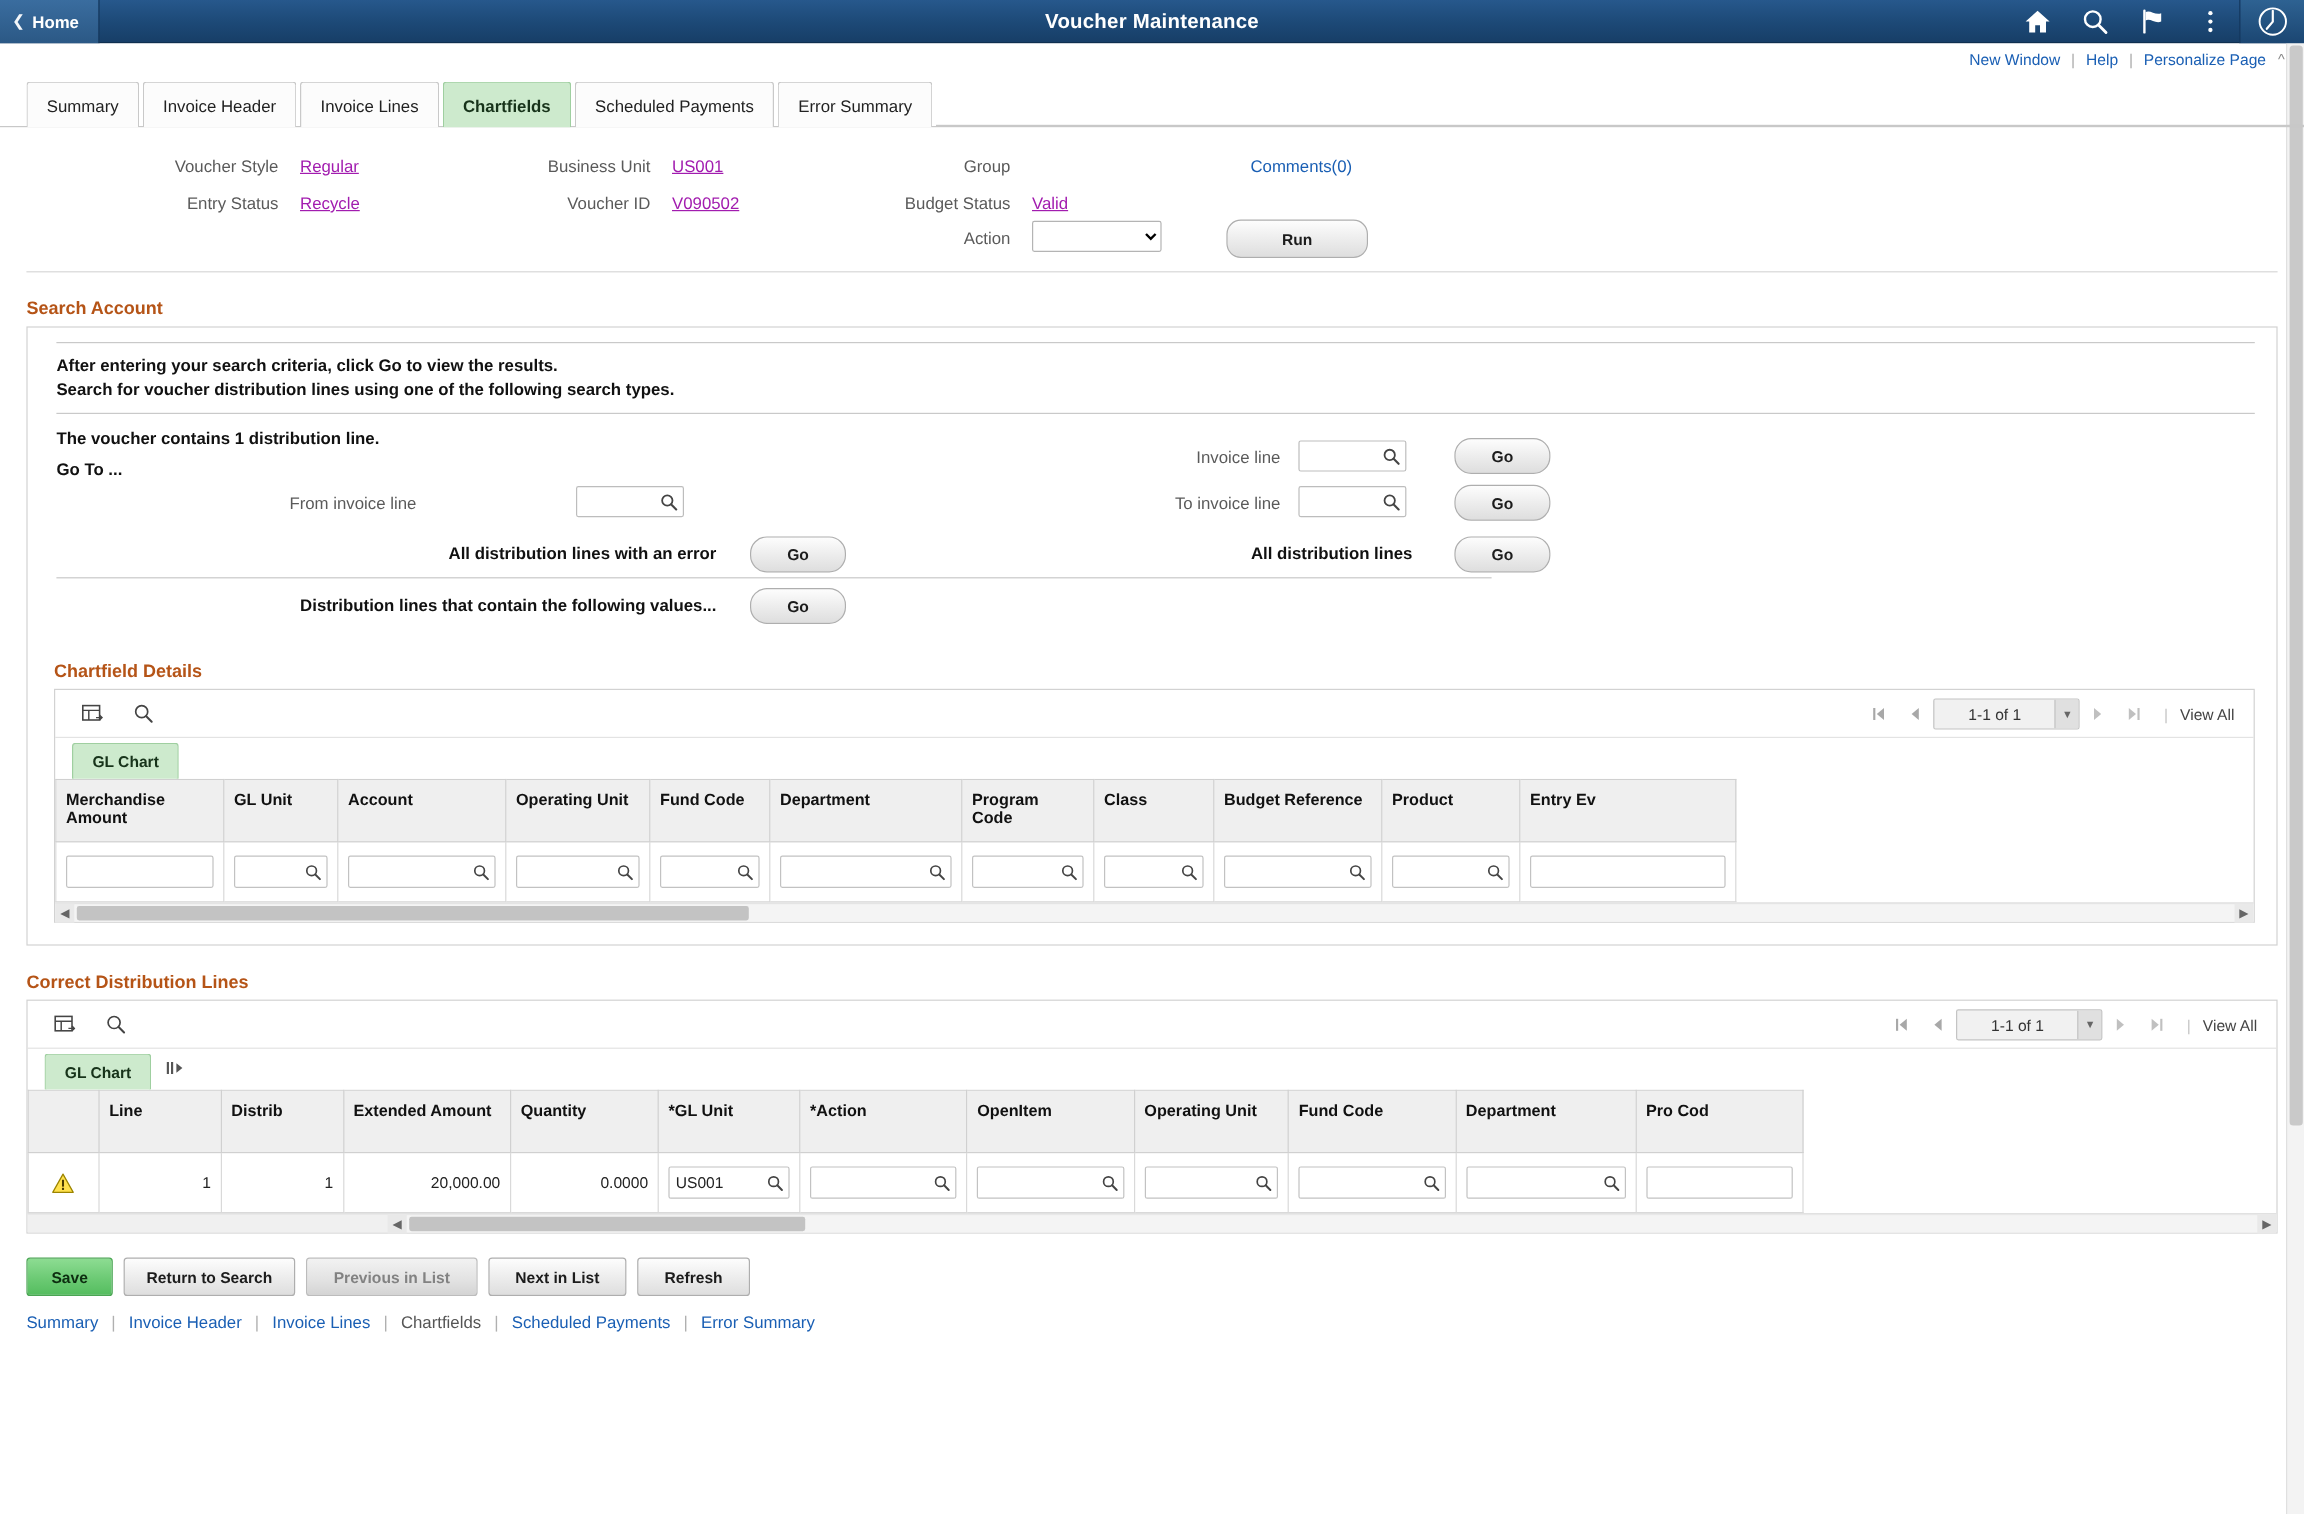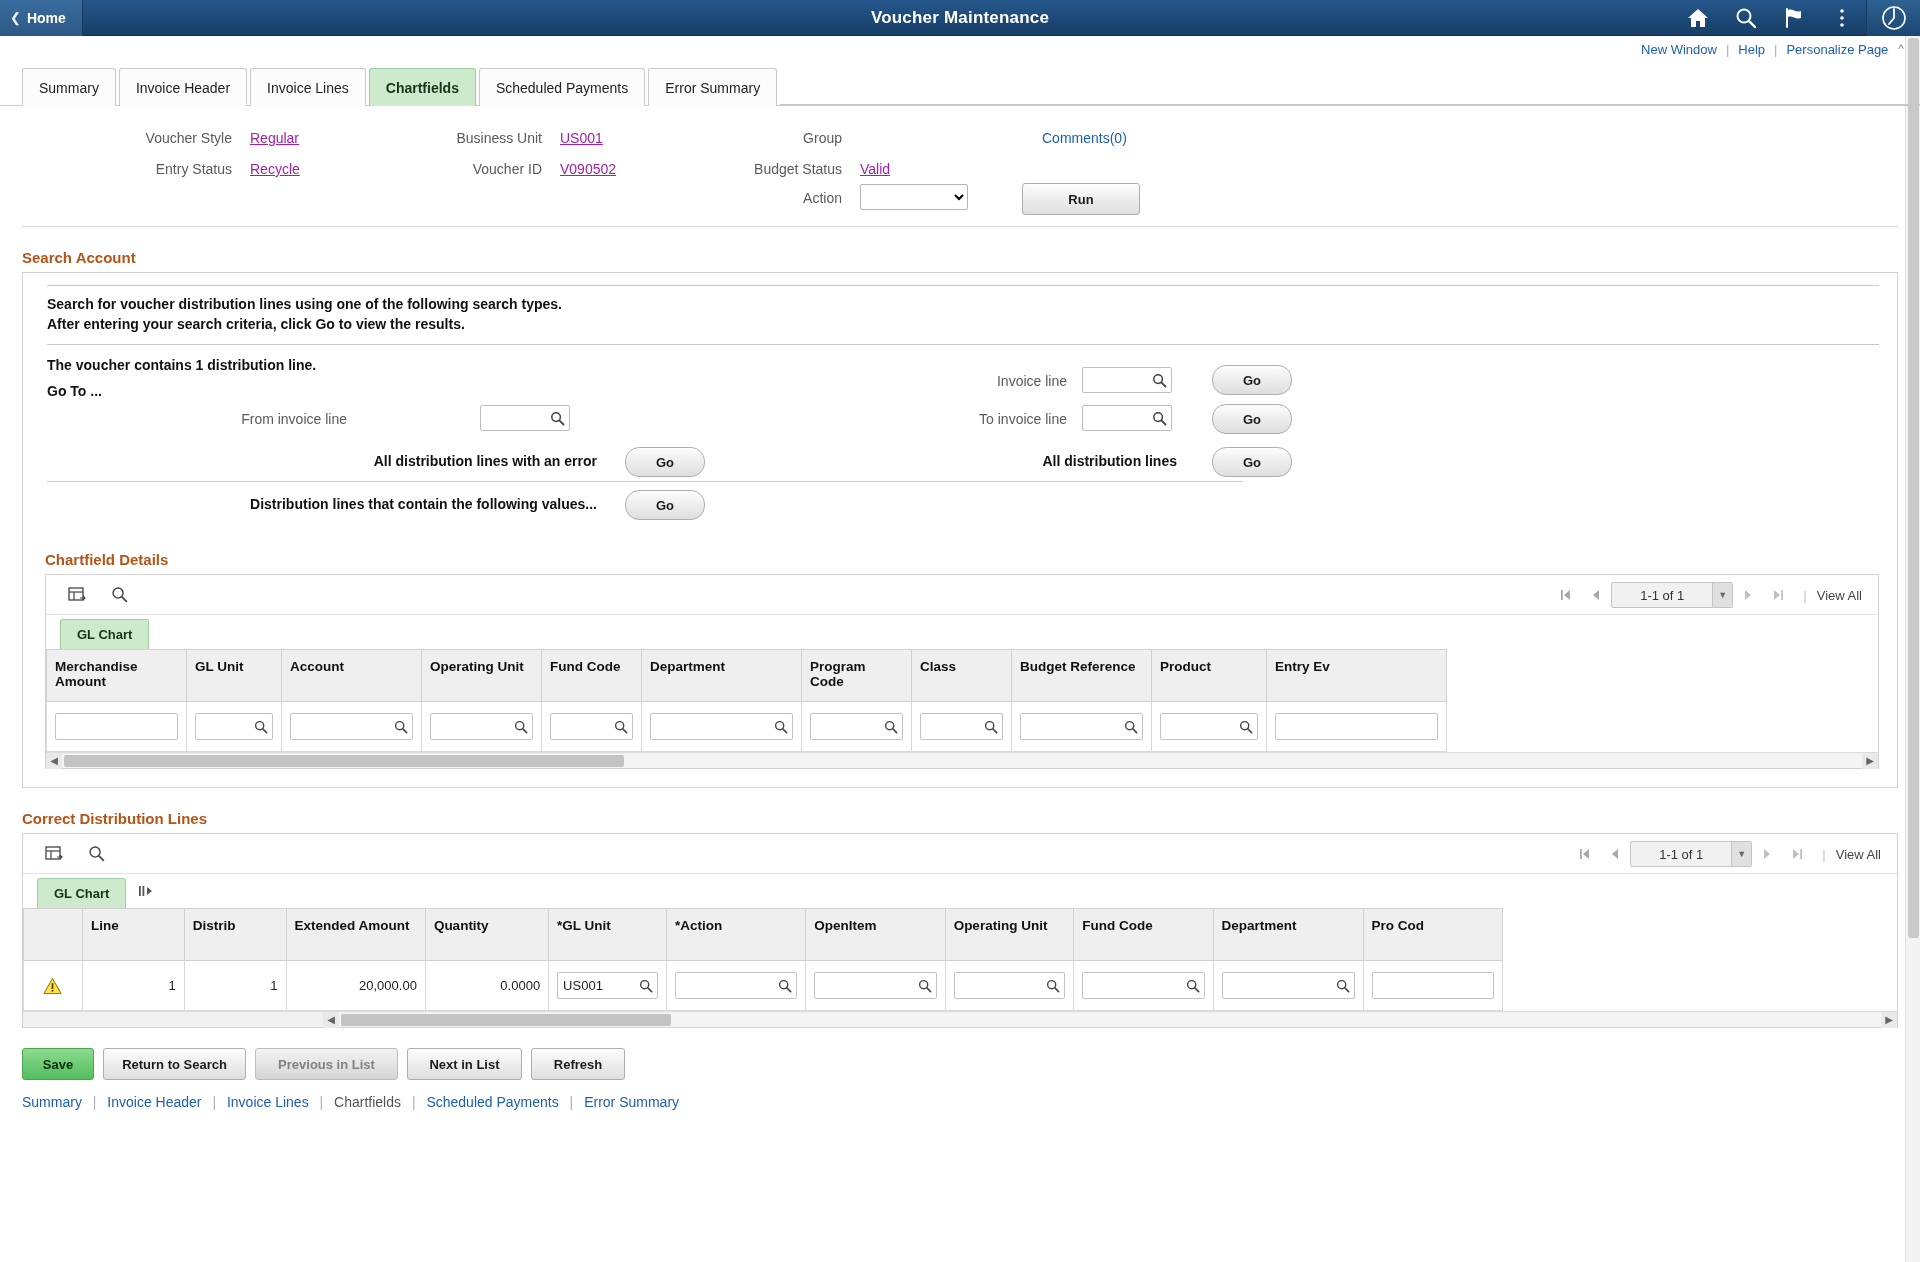--- a/index.html
+++ b/index.html
@@ -349,34 +349,34 @@
       <div class="fld-value" style="left:838px; top:8px;"></div>
 
       <div class="fld-label" style="left:640px; top:39px; width:180px;">Budget Status</div>
       <div class="fld-value" style="left:838px; top:39px;">Valid</div>
 
       <div class="fld-label" style="left:640px; top:68px; width:180px;">Action</div>
       <select class="action-select" style="left:838px; top:62px;">
         <option></option>
       </select>
 
-      <button class="btn btn-run" style="left:1000px; top:61px;">Run</button>
+      <button class="btn btn-run" style="left:1000px; top:61px;border-radius:12px;">Run</button>
 
       <a class="comments-link" style="left:1020px; top:8px;">Comments(0)</a>
     </div>
   </div>
   <div class="hdr-rule"></div>
 
   <div class="sec-title">Search Account</div>
   <div class="panel">
     <div class="panel-inner">
       <div class="thin-rule" style="margin:0 4px 0 10px;"></div>
       <div class="crit-text">
+        <div>After entering your search criteria, click Go to view the results.</div>
         <div>Search for voucher distribution lines using one of the following search types.</div>
-        <div>After entering your search criteria, click Go to view the results.</div>
       </div>
       <div class="thin-rule" style="margin:0 4px 0 10px;"></div>
 
       <div class="crit-note">The voucher contains 1 distribution line.</div>
       <div class="goto">Go To ...</div>
 
       <div class="crit-rows">
 
         <div class="lbl-r" style="left:870px; top:-26px; width:160px;">Invoice line</div>
         <div class="pfield" style="left:1045px; top:-32px;">

